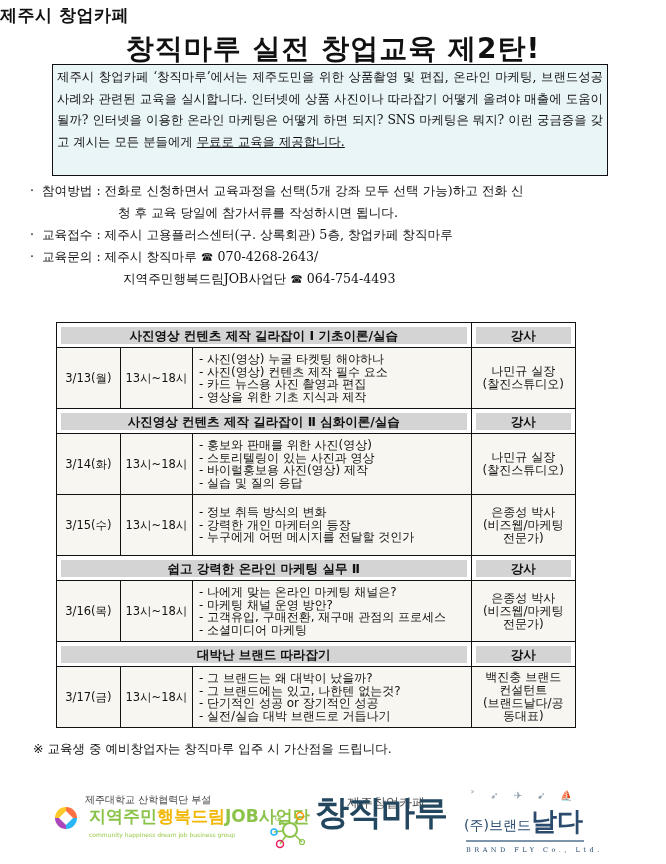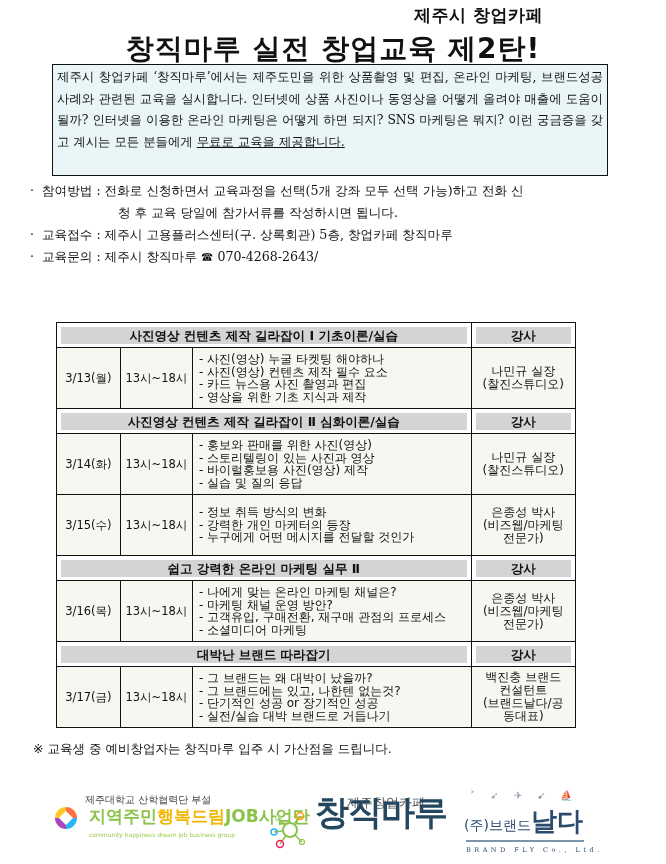--- a/index.html
+++ b/index.html
@@ -1,19 +1,19 @@
 <!DOCTYPE html>
 <html><head>
 <meta charset="utf-8">
 <style>
   html, body { margin: 0; padding: 0; background: #ffffff; }
   body { width: 666px; height: 864px; position: relative; overflow: hidden;
          font-family: "DejaVu Sans", "Liberation Sans", sans-serif; color: #111; }
-  .subtitle { position: absolute; top: 4px; left: 0; width: 530px; text-align: right;
-              font-size: 17px; font-weight: bold; letter-spacing: 0.5px; padding-left: 13px; }
+  .subtitle { position: absolute; top: 4px; left: 0; width: 530px; text-align: left;
+              font-size: 17px; font-weight: bold; letter-spacing: 0.5px; }
   .title { position: absolute; top: 30px; left: 0; width: 666px; text-align: center;
            font-size: 28px; font-weight: bold; letter-spacing: 1px; }
   .intro { position: absolute; top: 64px; left: 52px; width: 546px; height: 108px;
            border: 1.5px solid #111; background: #eaf5f7; padding: 1px 4px;
            font-family: "DejaVu Serif", "Liberation Serif", serif; font-size: 12.4px;
            line-height: 21.6px; text-align: justify; box-sizing: content-box; }
   .intro .u { text-decoration: underline; margin-top: 20px; }
   .info { position: absolute; top: 180px; left: 30px; width: 620px;
           font-family: "DejaVu Serif", "Liberation Serif", serif; font-size: 12.6px; }
   .info .row { height: 22px; line-height: 22px; white-space: nowrap; }
@@ -54,28 +54,29 @@
   .logo3 .line { position: absolute; left: 6px; top: 50px; width: 118px; height: 1.5px; background: #7d95aa; }
   .logo3 .en { position: absolute; left: 6px; top: 56px; font-size: 6.5px; color: #2a4a6e; letter-spacing: 3.5px; white-space: nowrap; font-family: "DejaVu Serif", serif; }
 </style>
 </head>
 <body>
 
 <div class="subtitle">제주시 창업카페</div>
 <div class="title">창직마루 실전 창업교육 제2탄!</div>
 
 <div class="intro">
-  <span>제주시 창업카페 ‘창직마루’에서는 제주도민을 위한 상품촬영 및 편집, 온라인 마케팅, 브랜드성공사례와 관련된 교육을 실시합니다. 인터넷에 상품 사진이나 동영상을 어떻게 올려야 매출에 도움이 될까? 인터넷을 이용한 온라인 마케팅은 어떻게 하면 되지? SNS 마케팅은 뭐지? 이런 궁금증을 갖고 계시는 모든 분들에게 </span><span class="u">무료로 교육을 제공합니다.</span>
+  <span>제주시 창업카페 ‘창직마루’에서는 제주도민을 위한 상품촬영 및 편집, 온라인 마케팅, 브랜드성공사례와 관련된 교육을 실시합니다. 인터넷에 상품 사진이나 따라잡기 어떻게 올려야 매출에 도움이 될까? 인터넷을 이용한 온라인 마케팅은 어떻게 하면 되지? SNS 마케팅은 뭐지? 이런 궁금증을 갖고 계시는 모든 분들에게 </span><span class="u">무료로 교육을 제공합니다.</span>
 </div>
 
 <div class="info">
   <div class="row"><span class="bullet">·</span><span>참여방법 : 전화로 신청하면서 교육과정을 선택(5개 강좌 모두 선택 가능)하고 전화 신</span></div>
   <div class="row indent1">청 후 교육 당일에 참가서류를 작성하시면 됩니다.</div>
   <div class="row"><span class="bullet">·</span><span>교육접수 : 제주시 고용플러스센터(구. 상록회관) 5층, 창업카페 창직마루</span></div>
   <div class="row"><span class="bullet">·</span><span>교육문의 : 제주시 창직마루 ☎ 070-4268-2643/</span></div>
+  <div class="row indent2">지역주민행복드림JOB사업단 ☎ 064-754-4493</div>
 </div>
 
 <table class="sched">
   <tbody id="sched-body">
       <tr class="hdr">
         <td colspan="3">
           <div class="hbar">사진영상 컨텐츠 제작 길라잡이 Ⅰ 기초이론/실습</div>
         </td>
         <td>
           <div class="hbar">강사</div>

